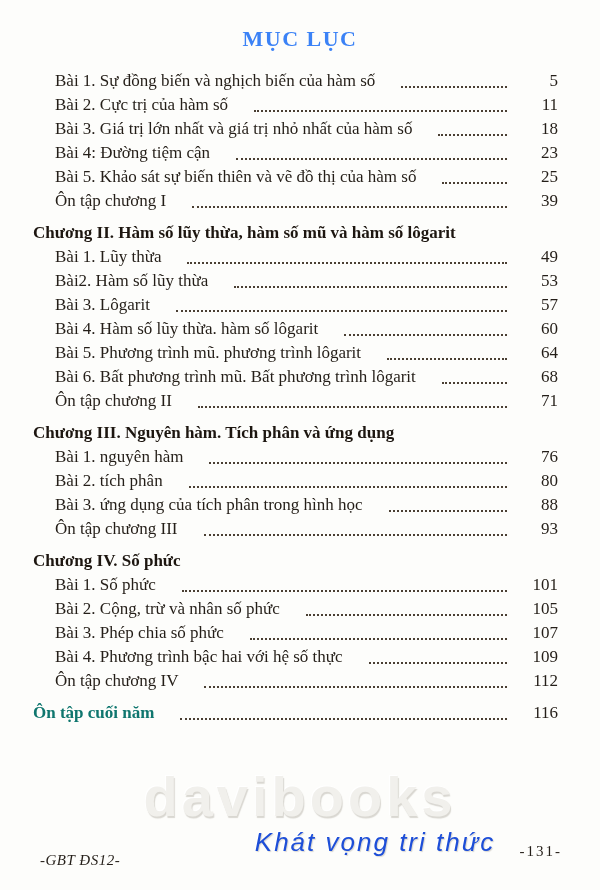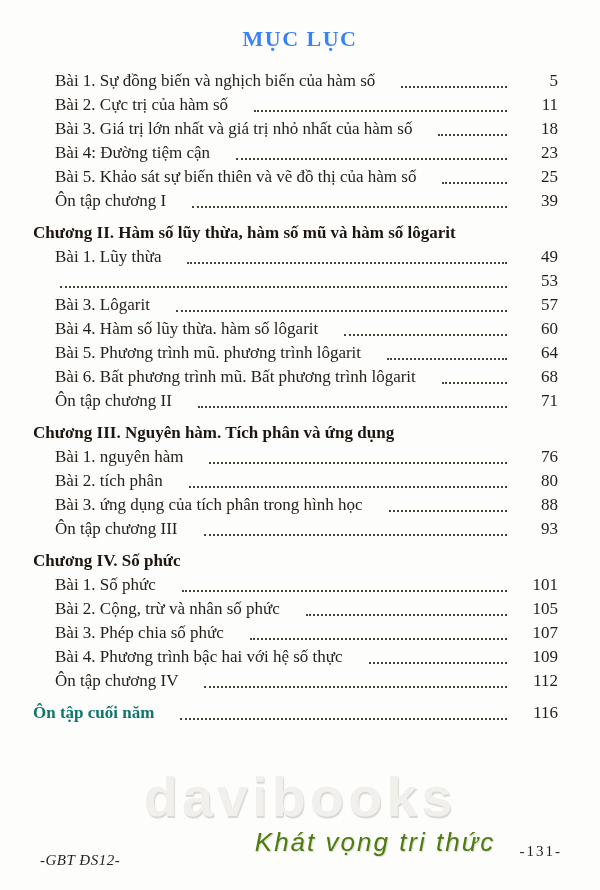--- a/index.html
+++ b/index.html
@@ -82,21 +82,21 @@
     letter-spacing: 4px;
     color: #f1f0ec;
     text-shadow: 1px 2px 1px #d9d7d1, -1px -1px 0 #ffffff;
   }
   .watermark-slogan {
     font-family: "Liberation Sans", sans-serif;
     font-size: 26px;
     line-height: 28px;
     font-style: italic;
     letter-spacing: 2px;
-    color: #4d7c0f;
+    color: #1d4ed8;
     text-shadow: 1px 1px 1px #d9d7d1, -1px -1px 0 #ffffff;
     margin-left: 150px;
     margin-top: 2px;
   }
   .footer {
     position: absolute;
     left: 0;
     top: 843px;
     width: 100%;
     box-sizing: border-box;
@@ -156,20 +156,21 @@
         </div>
       </div>
       <div class="toc-section">
         <div class="chapter-heading">Chương II. Hàm số lũy thừa, hàm số mũ và hàm số lôgarit</div>
         <div class="toc-row indented">
           <span class="label">Bài 1. Lũy thừa</span>
           <span class="leader"></span>
           <span class="pageno">49</span>
         </div>
         <div class="toc-row indented">
+          <span class="label">Bài2. Hàm số lũy thừa</span>
           <span class="leader"></span>
           <span class="pageno">53</span>
         </div>
         <div class="toc-row indented">
           <span class="label">Bài 3. Lôgarit</span>
           <span class="leader"></span>
           <span class="pageno">57</span>
         </div>
         <div class="toc-row indented">
           <span class="label">Bài 4. Hàm số lũy thừa. hàm số lôgarit</span>

